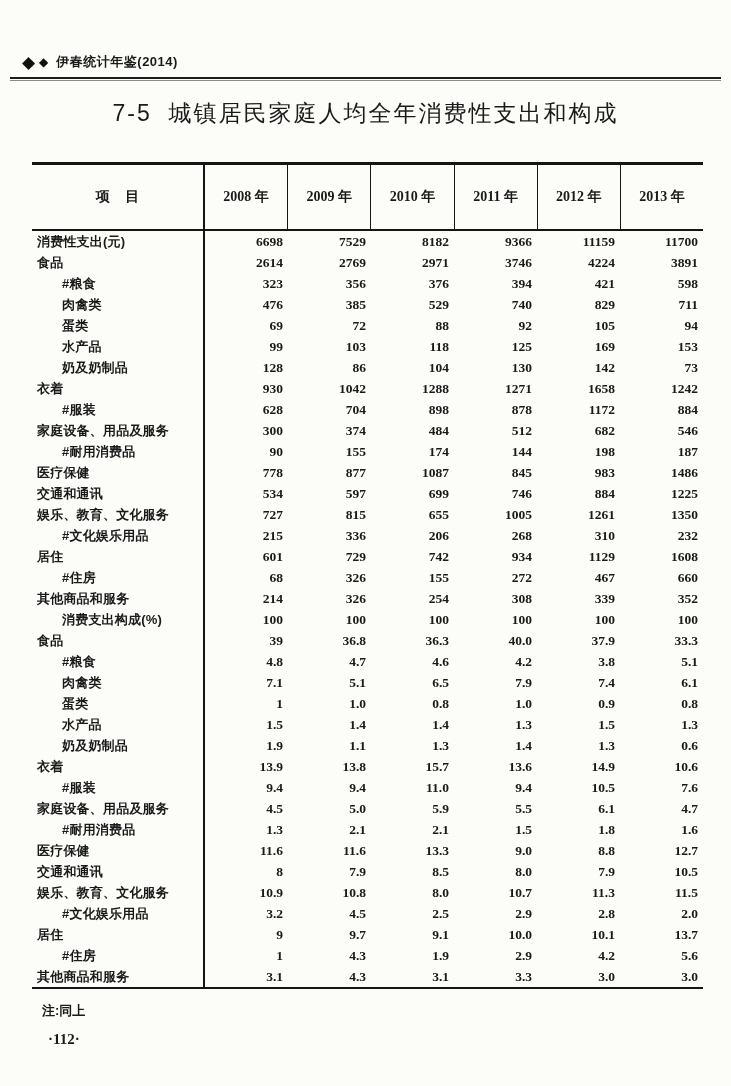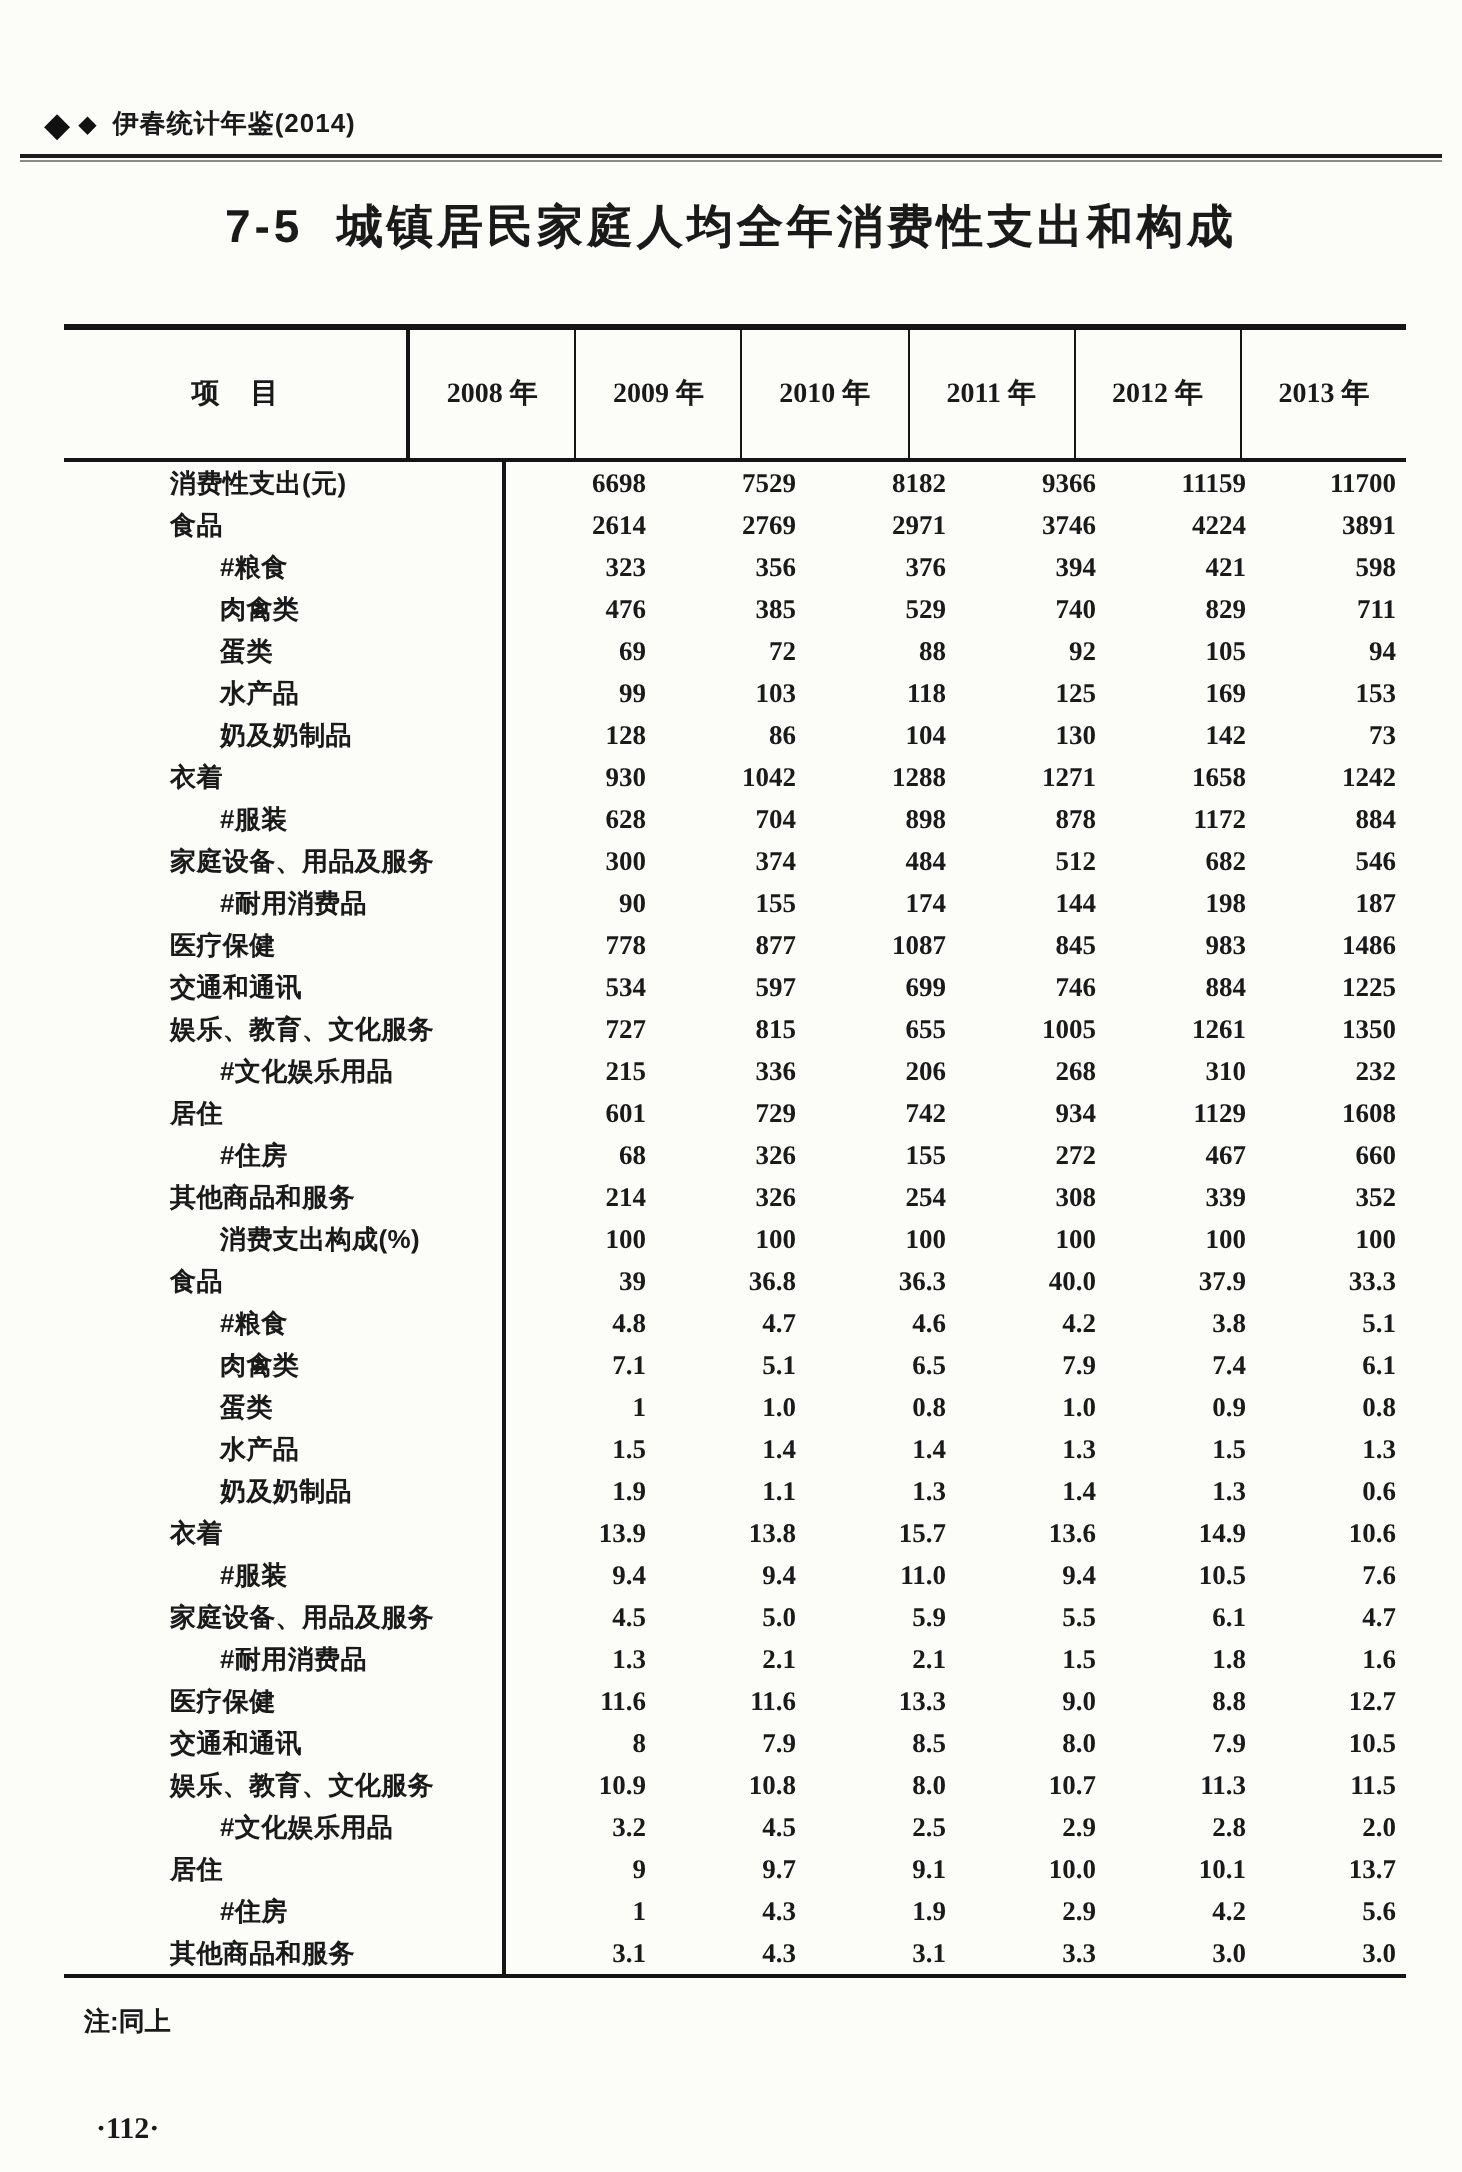--- a/index.html
+++ b/index.html
@@ -47,21 +47,21 @@
   }
 
   
   .page-title {
     position: absolute;
     top: 98px;
     left: 0;
     width: 100%;
     text-align: center;
     font-size: 23px;
-    font-weight: bold;
+    font-weight: normal;
     letter-spacing: 2px;
     white-space: pre;
   }
 
   
   .stat-table {
     position: absolute;
     top: 162px;
     left: 32px;
     width: 671px;
@@ -108,21 +108,20 @@
     height: 100%;
     border-right: 2px solid #151515;
     display: flex;
     align-items: center;
     padding-left: 5px;
     font-size: 13px;
     font-weight: bold;
     letter-spacing: 0.2px;
     white-space: nowrap;
     overflow: hidden;
-    margin-left: 48px;
   }
   .td-label.ind { padding-left: 30px; text-align: right; }
   .td-val {
     flex: 1;
     text-align: right;
     padding-right: 5px;
     font-size: 13.5px;
     font-weight: bold;
     font-family: "Liberation Serif", serif;
   }
@@ -135,21 +134,20 @@
     font-size: 13px;
     font-weight: bold;
   }
   .page-number {
     position: absolute;
     top: 1031px;
     left: 48px;
     font-size: 15px;
     font-weight: bold;
     font-family: "Liberation Serif", serif;
-    margin-top: 26px;
   }
 </style>
 </head>
 <body>
 
 <div class="page">
 
   <div class="masthead">
     <span class="diamond-lg">◆</span>
     <span class="diamond-sm">◆</span>

